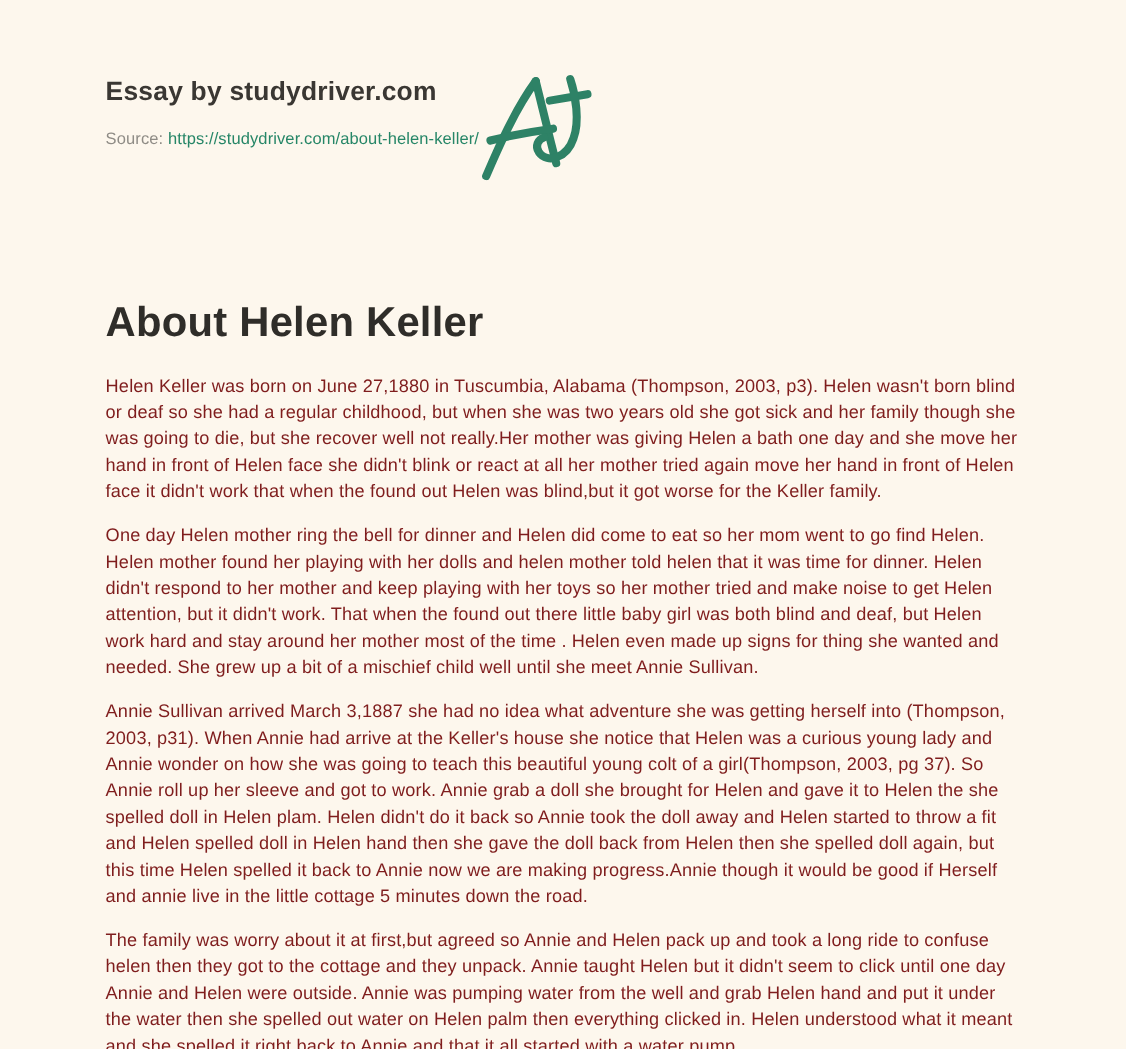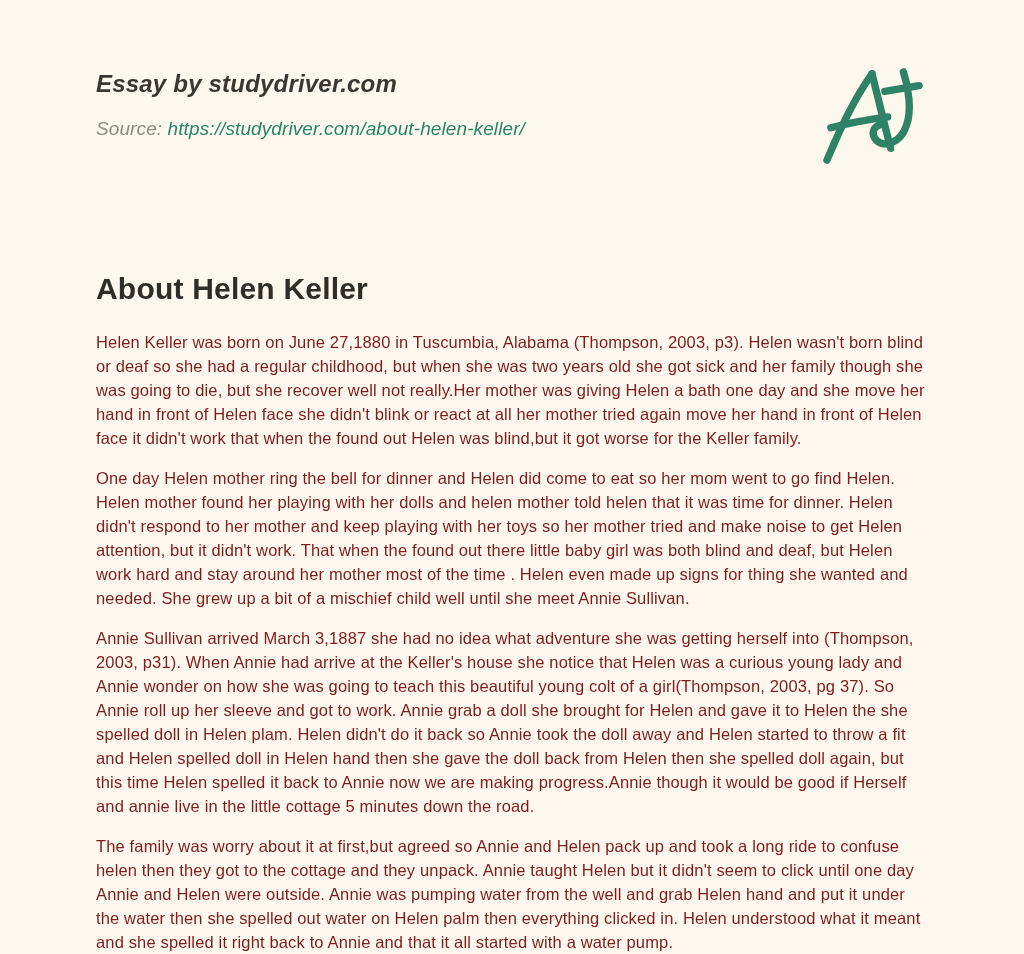--- a/index.html
+++ b/index.html
@@ -14,54 +14,52 @@
     overflow: hidden;
   }
   .page {
     box-sizing: border-box;
     width: 1024px;
     height: 954px;
     padding: 70px 96px 0 96px;
   }
   .header-row {
     display: flex;
-    justify-content: space-between;
     align-items: flex-start;
-    font-style: italic;
   }
   .header-title {
     margin: 0 0 20px 0;
     font-size: 24px;
     font-weight: 700;
     letter-spacing: 0.2px;
     color: #3a3733;
   }
   .source-line {
-    font-size: 19px;
+    font-size: 15px;
     letter-spacing: 0.1px;
     color: #8f8c86;
   }
   .source-line a {
     color: #268667;
     text-decoration: none;
   }
   .logo {
     width: 108px;
     height: 98px;
     margin-top: -4px;
     flex: 0 0 auto;
   }
   .logo svg {
     width: 100%;
     height: 100%;
     display: block;
   }
   .essay-title {
     margin: 108px 0 24px 0;
-    font-size: 30px;
+    font-size: 38px;
     font-weight: 700;
     letter-spacing: 0.2px;
     color: #2f2d29;
   }
   .essay-body p {
     margin: 0 0 16px 0;
     font-size: 16.5px;
     line-height: 24px;
     letter-spacing: 0.15px;
     color: #7f1d1d;

